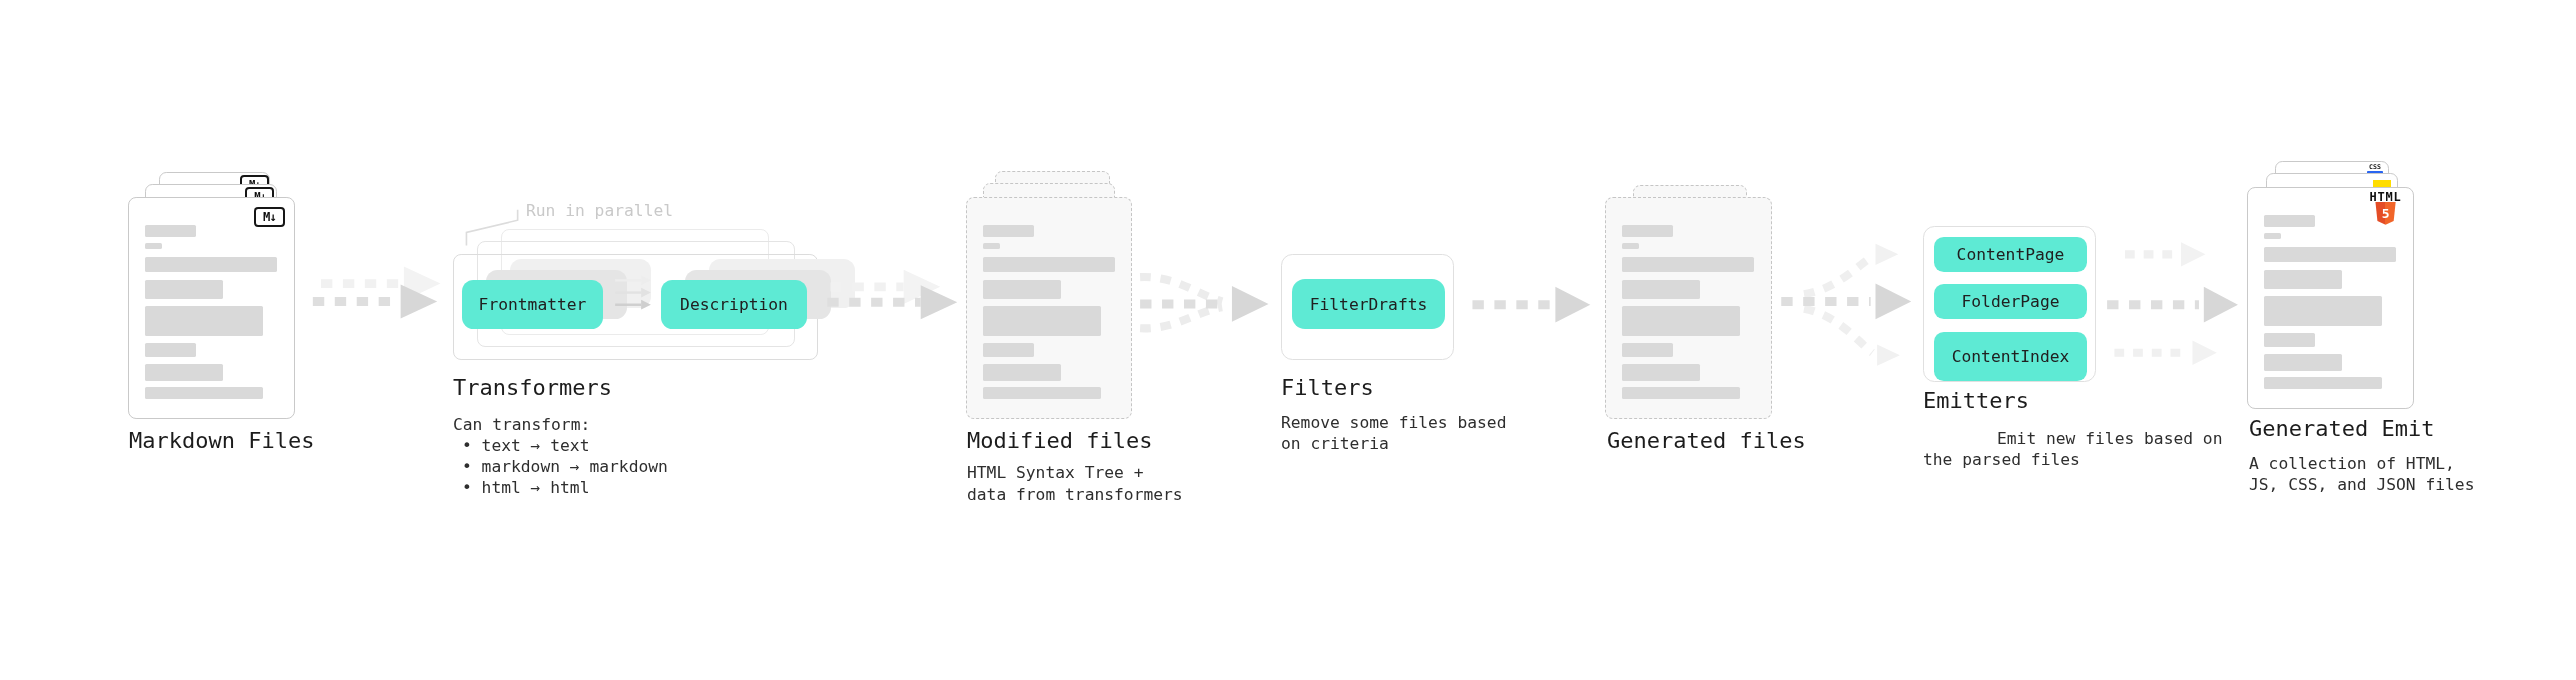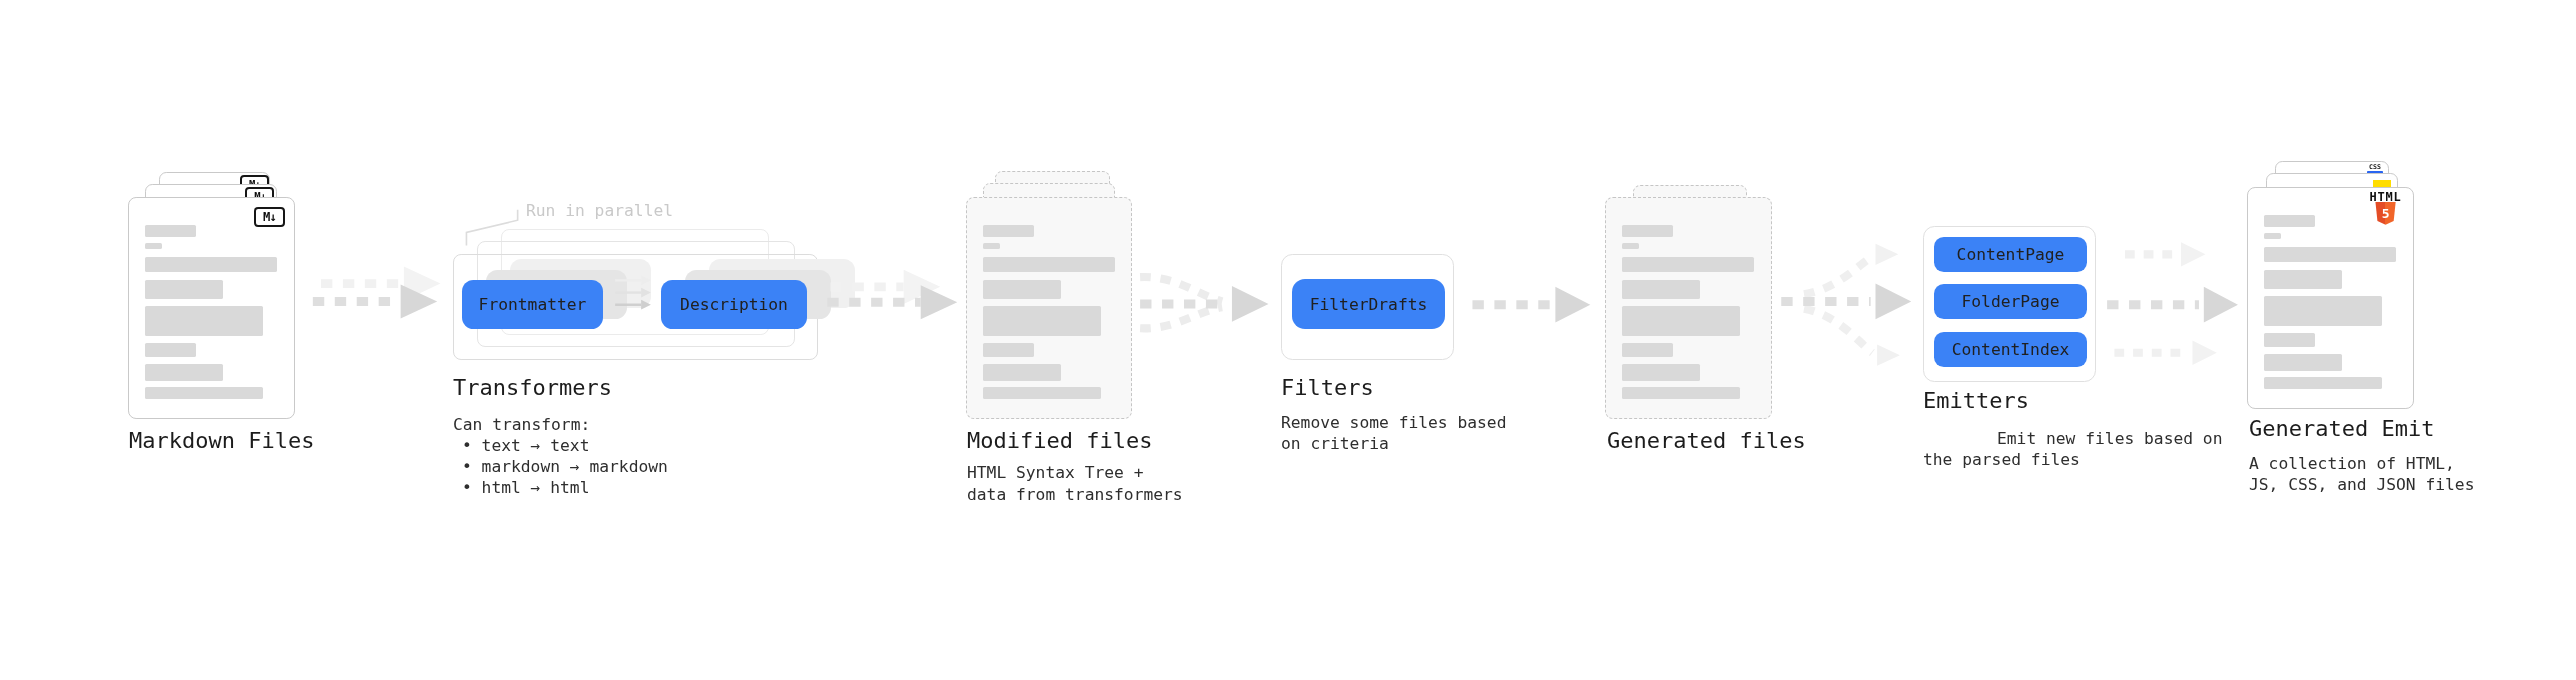--- a/index.html
+++ b/index.html
@@ -19,21 +19,21 @@
   .b3{top:59px;width:132px;height:15.4px}
   .b4{top:82px;width:78px;height:18.7px}
   .b5{top:108px;width:118px;height:30px}
   .b6{top:145px;width:51px;height:14px}
   .b7{top:166px;width:78px;height:17px}
   .b8{top:189px;width:118px;height:12.2px}
   .md-icon{position:absolute;width:31px;height:19.5px;border:2.4px solid #161616;border-radius:4.1px;background:#fff;
     display:flex;align-items:center;justify-content:center;font-size:12.2px;font-weight:bold;color:#111;
     box-sizing:border-box;letter-spacing:-0.8px;}
   .md-icon.small{width:29px;height:18px;font-size:10.6px;}
-  .pill{position:absolute;background:#3b82f6;border-radius:11.4px;display:flex;align-items:center;justify-content:center;
+  .pill{position:absolute;background:#5eead4;border-radius:11.4px;display:flex;align-items:center;justify-content:center;
     font-size:16.3px;color:#202020;box-sizing:border-box;white-space:pre;}
   .pill.ghost1{background:#e5e5e5;}
   .pill.ghost2{background:#f0f0f0;}
   .pill.r16{border-radius:13px;}
   .pill.r12{border-radius:9.8px;}
   .frame{position:absolute;border:1.6px solid #dcdcdc;border-radius:8.1px;box-sizing:border-box;background:transparent;}
   .frame.f2{border-color:#e4e4e4;}
   .frame.f3{border-color:#ebebeb;}
   .panel{position:absolute;background:#ffffff;border:1.6px solid #e0e0e0;border-radius:11.4px;box-sizing:border-box;}
   .overlay{position:absolute;left:0;top:0;pointer-events:none;}
@@ -116,21 +116,21 @@
   <div class="bar b5"></div>
   <div class="bar b6"></div>
   <div class="bar b7"></div>
   <div class="bar b8"></div>
 </div>
 <div class="stage-title" style="left:1607px;top:429px;">Generated files</div>
 
 <div class="panel" style="left:1923px;top:226px;width:173px;height:156px;"></div>
 <div class="pill r12" style="left:1934px;top:237px;width:153px;height:35px;">ContentPage</div>
 <div class="pill r12" style="left:1934px;top:284px;width:153px;height:35px;">FolderPage</div>
-<div class="pill r12" style="left:1934px;top:332px;width:153px;height:35px;">ContentIndex</div>
+<div class="pill r12" style="left:1934px;top:332px;width:153px;height:49px;">ContentIndex</div>
 <div class="stage-title" style="left:1923px;top:389px;">Emitters</div>
 <div class="stage-desc" style="left:1997px;top:428px;">Emit new files based on</div>
 <div class="stage-desc" style="left:1923px;top:449px;">the parsed files</div>
 
 <div class="card backc" style="left:2275px;top:161px;width:114px;height:36px;">
   <span class="css-icon" style="right:4.9px;top:2.4px;">
     <span class="txt">CSS</span>
     <span class="underline"></span>
   </span>
 </div>

